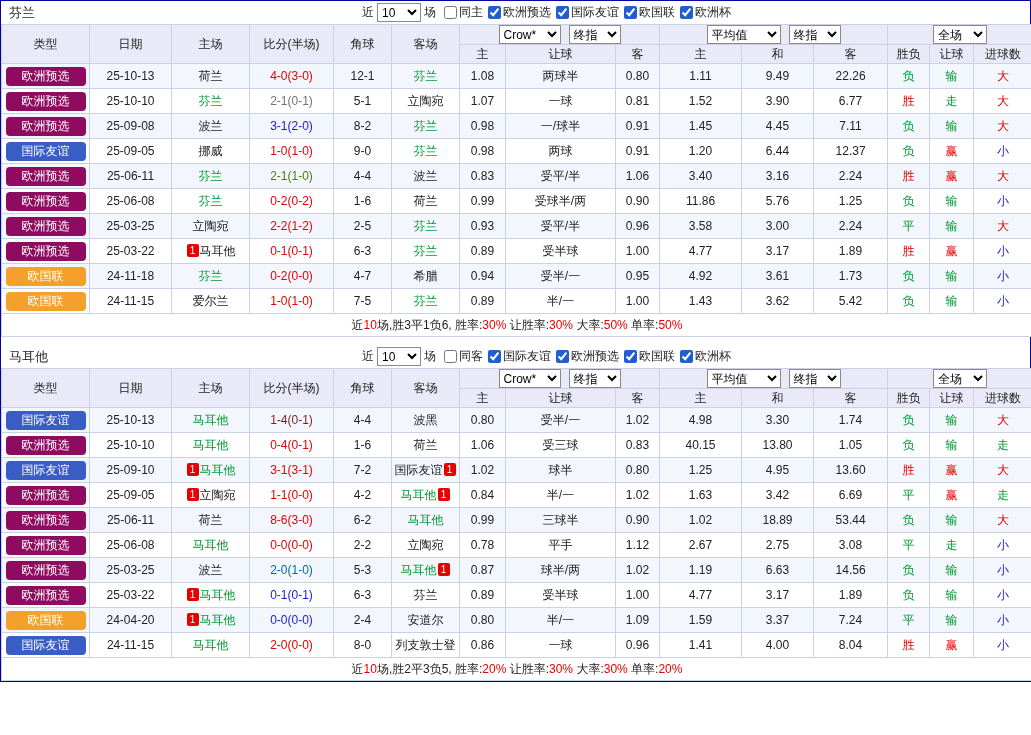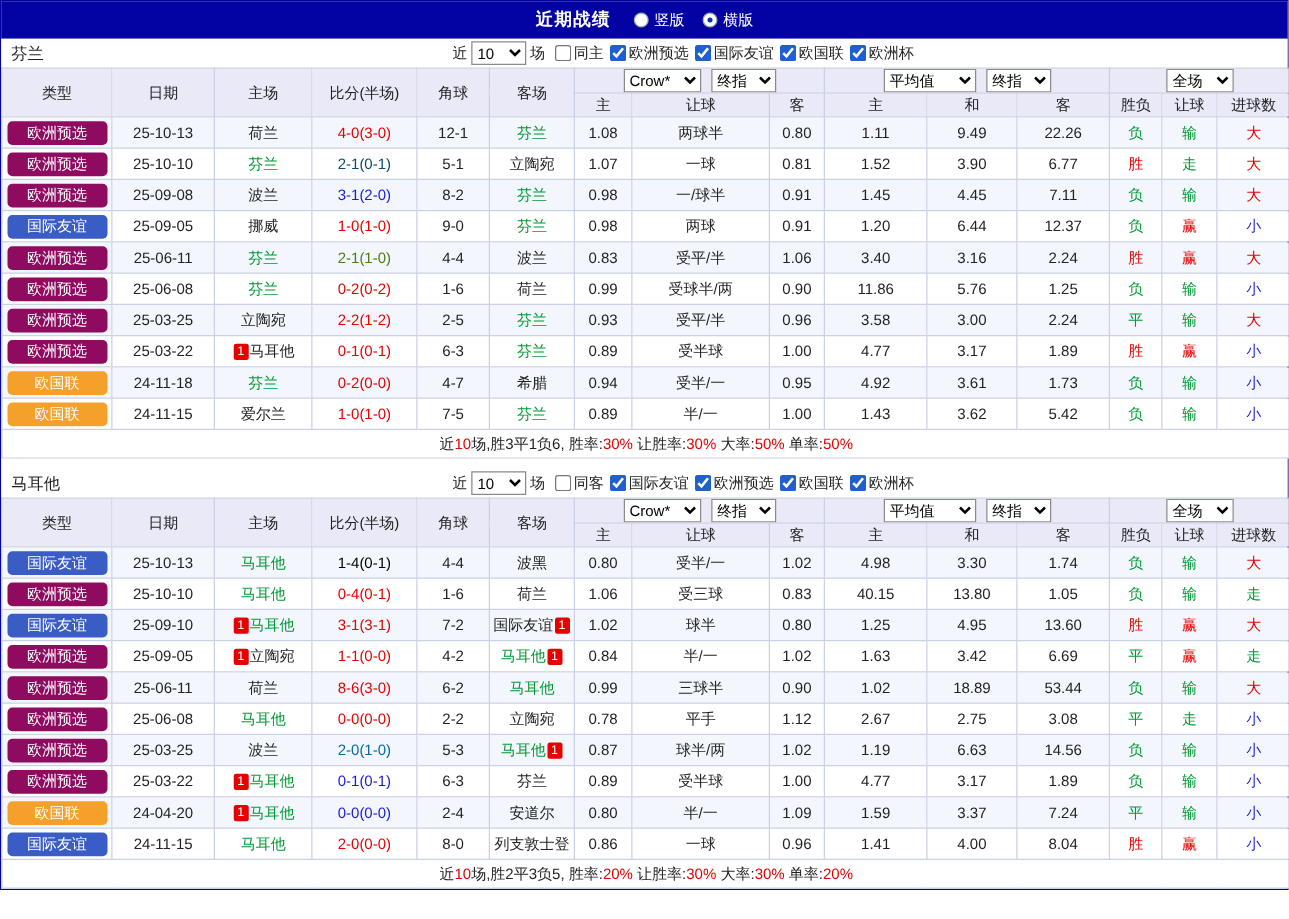--- a/index.html
+++ b/index.html
@@ -28,33 +28,20 @@
   .card{display:inline-block;width:12px;height:13px;line-height:13px;background:#E60000;color:#fff;font-size:10px;border-radius:2px;margin:0 1px;text-align:center;vertical-align:1px}
   .teamname{color:#222}
   .summary{height:23px;background:#fff;font-size:12px}
   .gap{height:8px;background:#fff}
   .ddcell select{margin:0 4px}
 </style>
 </head>
 <body>
 
 <div class="page">
-  <div class="topbar">
-    <span class="tb-title">近期战绩</span>
-    <div class="tb-radios">
-      <label class="tb-radio">
-        <span class="rdot"></span>
-        <span>竖版</span>
-      </label>
-      <label class="tb-radio">
-        <span class="rdot checked"></span>
-        <span>横版</span>
-      </label>
-    </div>
-  </div>
   <div id="sections">
       <section class="section">
         <div class="filterbar">
           <div class="fb-team"><span>芬兰</span></div>
           <div class="fb-controls">
             <span class="fb-label">近</span>
             <select class="hsel" style="width: 44px;"><option>10</option></select>
             <span class="fb-label">场</span>
             <label class="chk">
               <input type="checkbox" style="">
@@ -135,21 +122,21 @@
               <td>9.49</td>
               <td>22.26</td>
               <td style="color: rgb(0, 153, 51);">负</td>
               <td style="color: rgb(0, 153, 51);">输</td>
               <td style="color: rgb(230, 0, 0);">大</td>
             </tr>
             <tr>
               <td><span class="badge" style="background: rgb(142, 11, 95);">欧洲预选</span></td>
               <td>25-10-10</td>
               <td><span class="teamwrap"><span class="teamname" style="color: rgb(0, 153, 51);">芬兰</span></span></td>
-              <td><span style="color: #0c4a6e; text-align: center;">2-1(0-1)</span></td>
+              <td><span style="color: #737373; text-align: center;">2-1(0-1)</span></td>
               <td>5-1</td>
               <td><span class="teamwrap"><span class="teamname">立陶宛</span></span></td>
               <td>1.07</td>
               <td>一球</td>
               <td>0.81</td>
               <td>1.52</td>
               <td>3.90</td>
               <td>6.77</td>
               <td style="color: rgb(230, 0, 0);">胜</td>
               <td style="color: rgb(0, 153, 51);">走</td>
@@ -369,21 +356,21 @@
               <th class="shead">胜负</th>
               <th class="shead">让球</th>
               <th class="shead">进球数</th>
             </tr>
           </thead>
           <tbody>
             <tr>
               <td><span class="badge" style="background: rgb(58, 92, 197);">国际友谊</span></td>
               <td>25-10-13</td>
               <td><span class="teamwrap"><span class="teamname" style="color: rgb(0, 153, 51);">马耳他</span></span></td>
-              <td><span style="color: #000000;">1-4(0-1)</span></td>
+              <td><span style="color: #7f1d1d;">1-4(0-1)</span></td>
               <td>4-4</td>
               <td><span class="teamwrap"><span class="teamname">波黑</span></span></td>
               <td>0.80</td>
               <td>受半/一</td>
               <td>1.02</td>
               <td>4.98</td>
               <td>3.30</td>
               <td>1.74</td>
               <td style="color: rgb(0, 153, 51);">负</td>
               <td style="color: rgb(0, 153, 51);">输</td>

